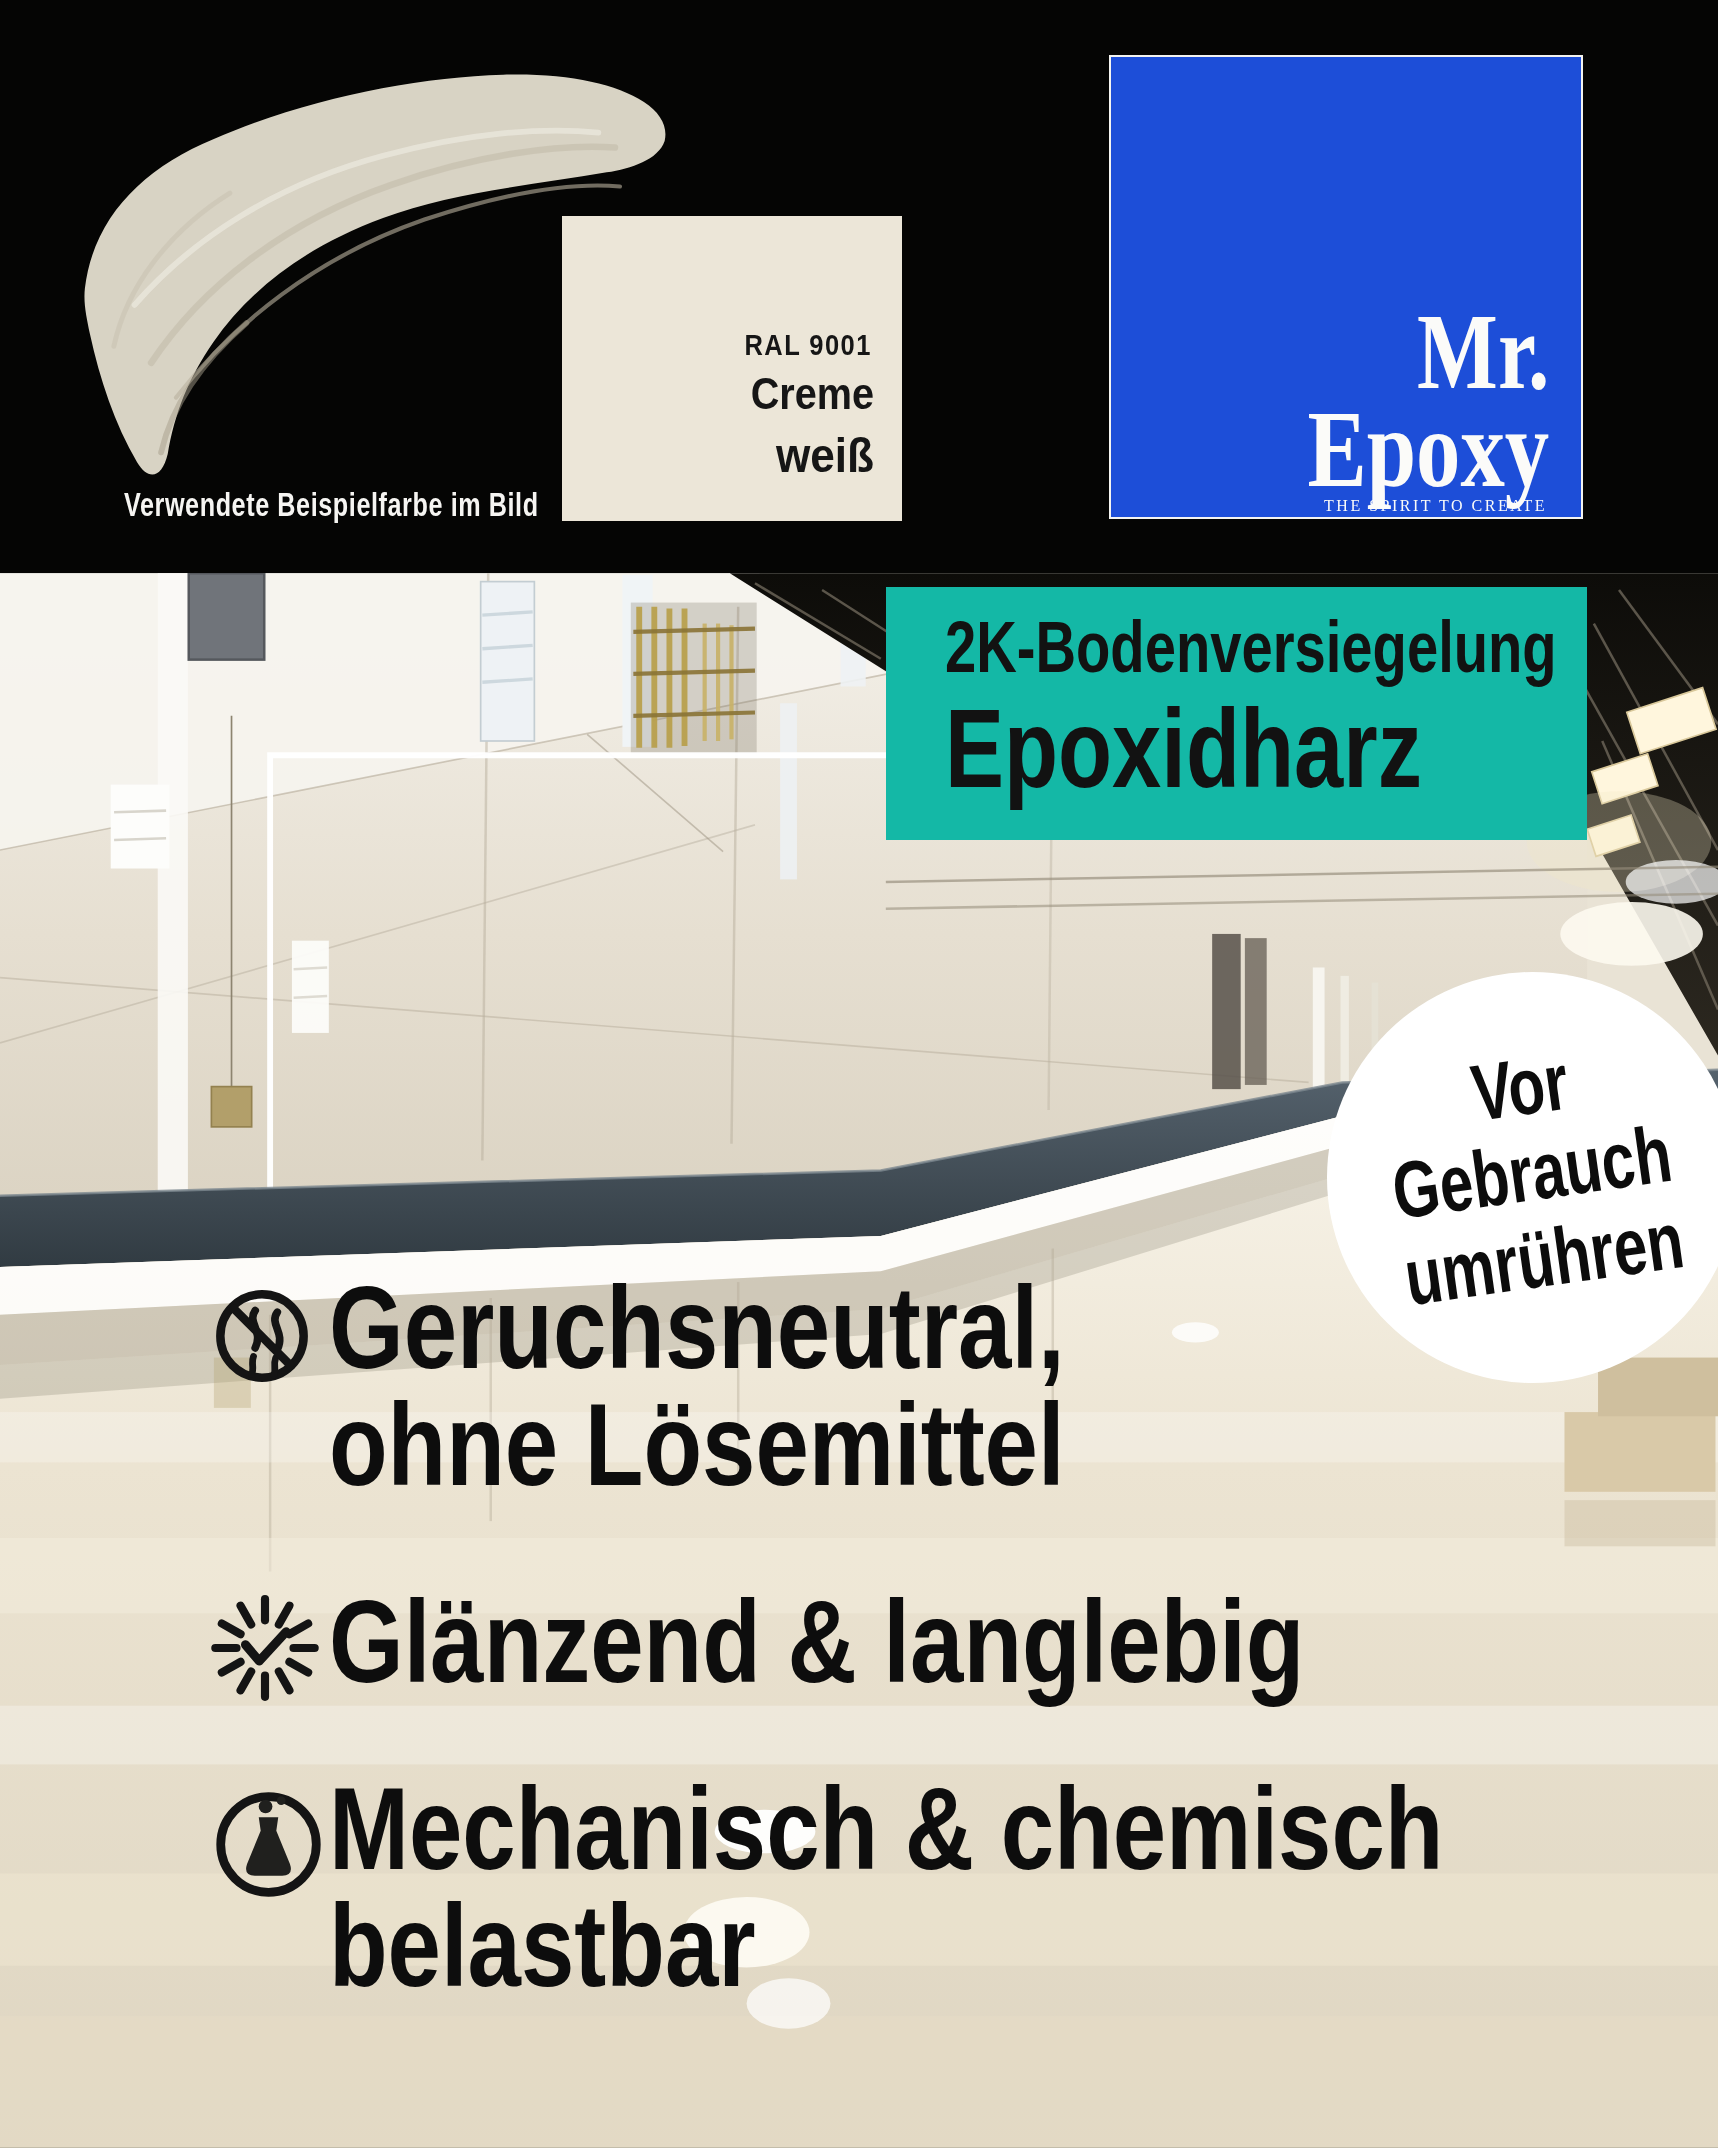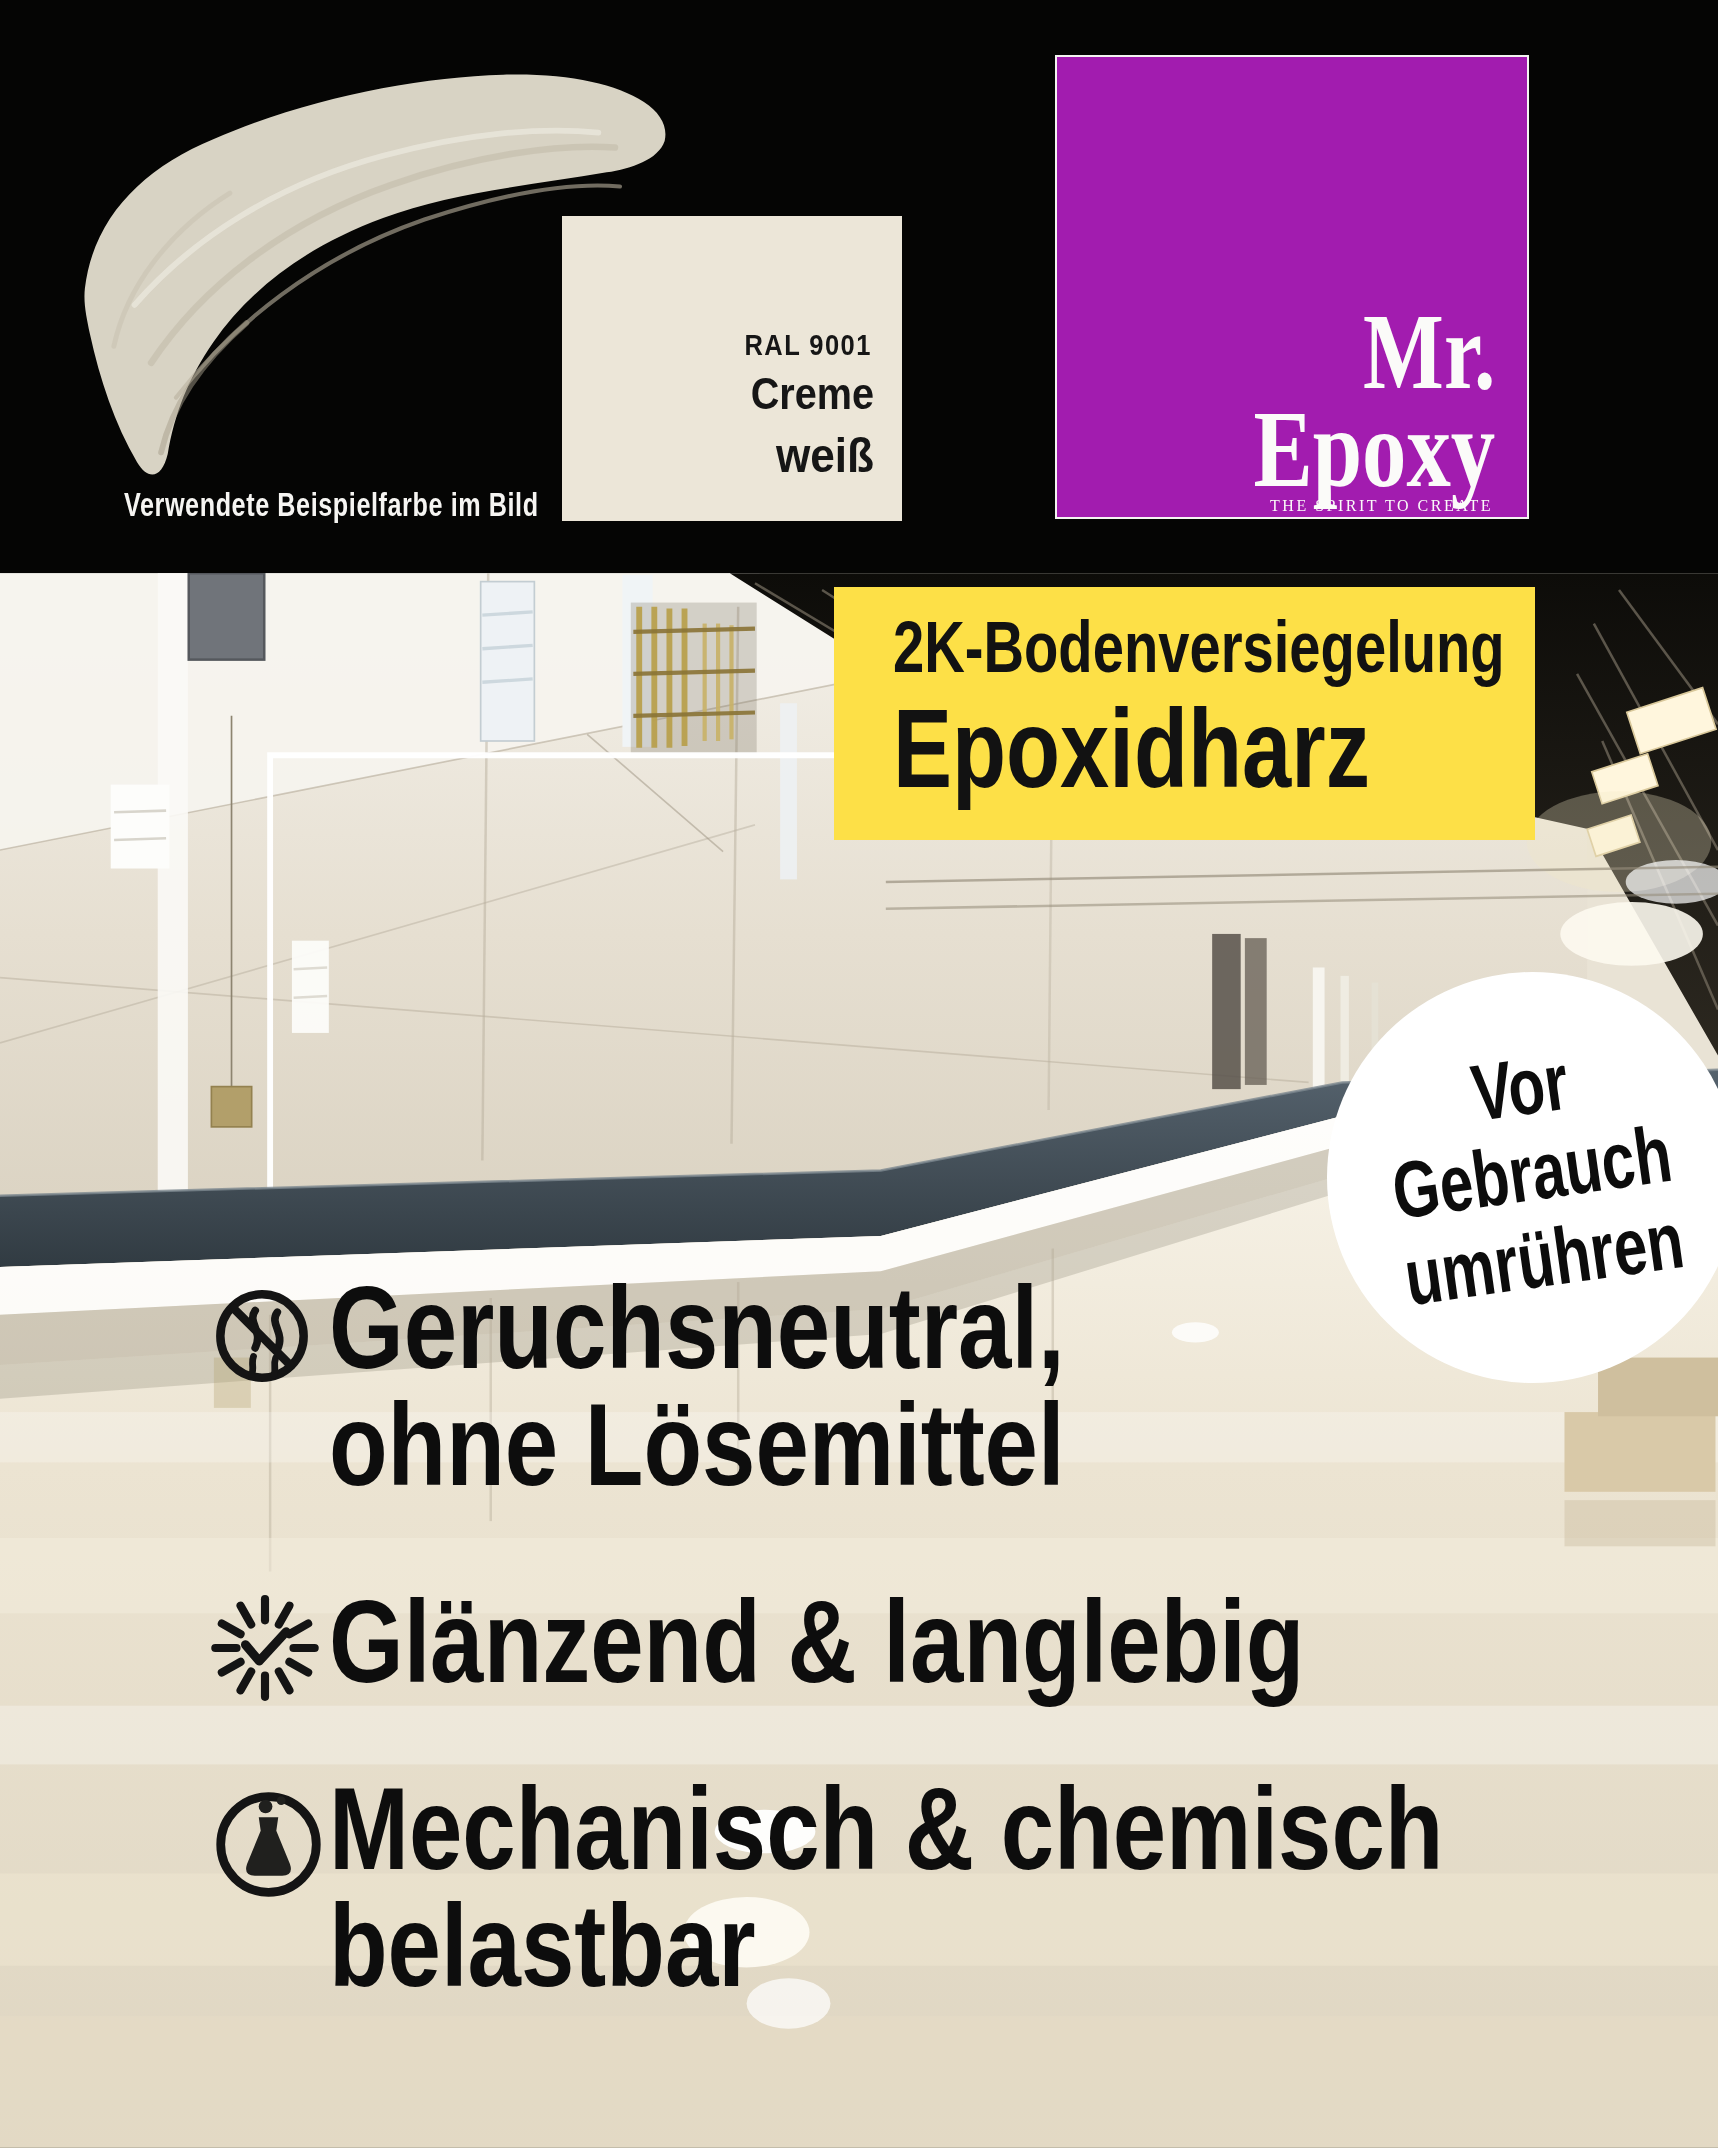--- a/index.html
+++ b/index.html
@@ -18,33 +18,33 @@
   .banner-caption{position:absolute;left:124px;top:485px;color:#f6f5f2;font-size:34px;font-weight:bold;letter-spacing:0.8px;}
   .banner-caption .cond{transform:scaleX(.74);}
 
   .ral-chip{position:absolute;left:562px;top:216px;width:340px;height:305px;background:#ece6d8;text-align:right;color:#161616;}
   .ral-code{position:absolute;right:30px;top:112px;font-size:30px;font-weight:600;letter-spacing:1.7px;}
   .ral-code .cond-r{transform:scaleX(.85);}
   .ral-name1{position:absolute;right:28.5px;top:153px;font-size:44px;font-weight:bold;}
   .ral-name2{position:absolute;right:28.5px;top:211px;font-size:49px;font-weight:bold;}
   .ral-name1 .cond-r,.ral-name2 .cond-r{transform:scaleX(.9);}
 
-  .logo-box{position:absolute;left:1055px;top:55px;width:470px;height:460px;border:2.5px solid #f4f4f1;background:#a21caf;color:#fbfbf9;
+  .logo-box{position:absolute;left:1109px;top:55px;width:470px;height:460px;border:2.5px solid #f4f4f1;background:#1d4ed8;color:#fbfbf9;
     font-family:"Liberation Serif","DejaVu Serif",serif;}
   .logo-mr{position:absolute;right:32px;top:242px;font-size:107px;font-weight:bold;line-height:1;}
   .logo-epoxy{position:absolute;right:32px;top:336px;font-size:111px;font-weight:bold;line-height:1;}
   .logo-mr .cond-r,.logo-epoxy .cond-r{transform:scaleX(.8);}
   .logo-tagline{position:absolute;right:34px;top:440px;font-size:16px;letter-spacing:2.5px;font-weight:500;margin-left:31px;}
 
   
   .photo{position:absolute;left:0;top:573px;width:1718px;height:1575px;}
   .photo svg{display:block;}
 
   
-  .headline-box{position:absolute;left:834px;top:587px;width:701px;height:253px;background:#fde047;color:#121212;}
+  .headline-box{position:absolute;left:886px;top:587px;width:701px;height:253px;background:#14b8a6;color:#121212;}
   .headline-sub{position:absolute;left:59px;top:23.5px;font-size:72px;font-weight:700;line-height:1;}
   .headline-sub .cond{transform:scaleX(.78);}
   .headline-main{position:absolute;left:59px;top:106px;font-size:112px;font-weight:bold;line-height:1;}
   .headline-main .cond{transform:scaleX(.79);}
 
   
   .badge-circle{position:absolute;left:1327px;top:972px;width:411px;height:411px;border-radius:50%;background:#ffffff;color:#0c0c0c;}
   .badge-text{position:absolute;left:0;top:72px;width:100%;text-align:center;transform:rotate(-8deg);transform-origin:50% 134px;}
   .badge-line{font-size:80px;font-weight:bold;line-height:1.08;}
   .badge-line .cond{transform:scaleX(.75);transform-origin:center;}

